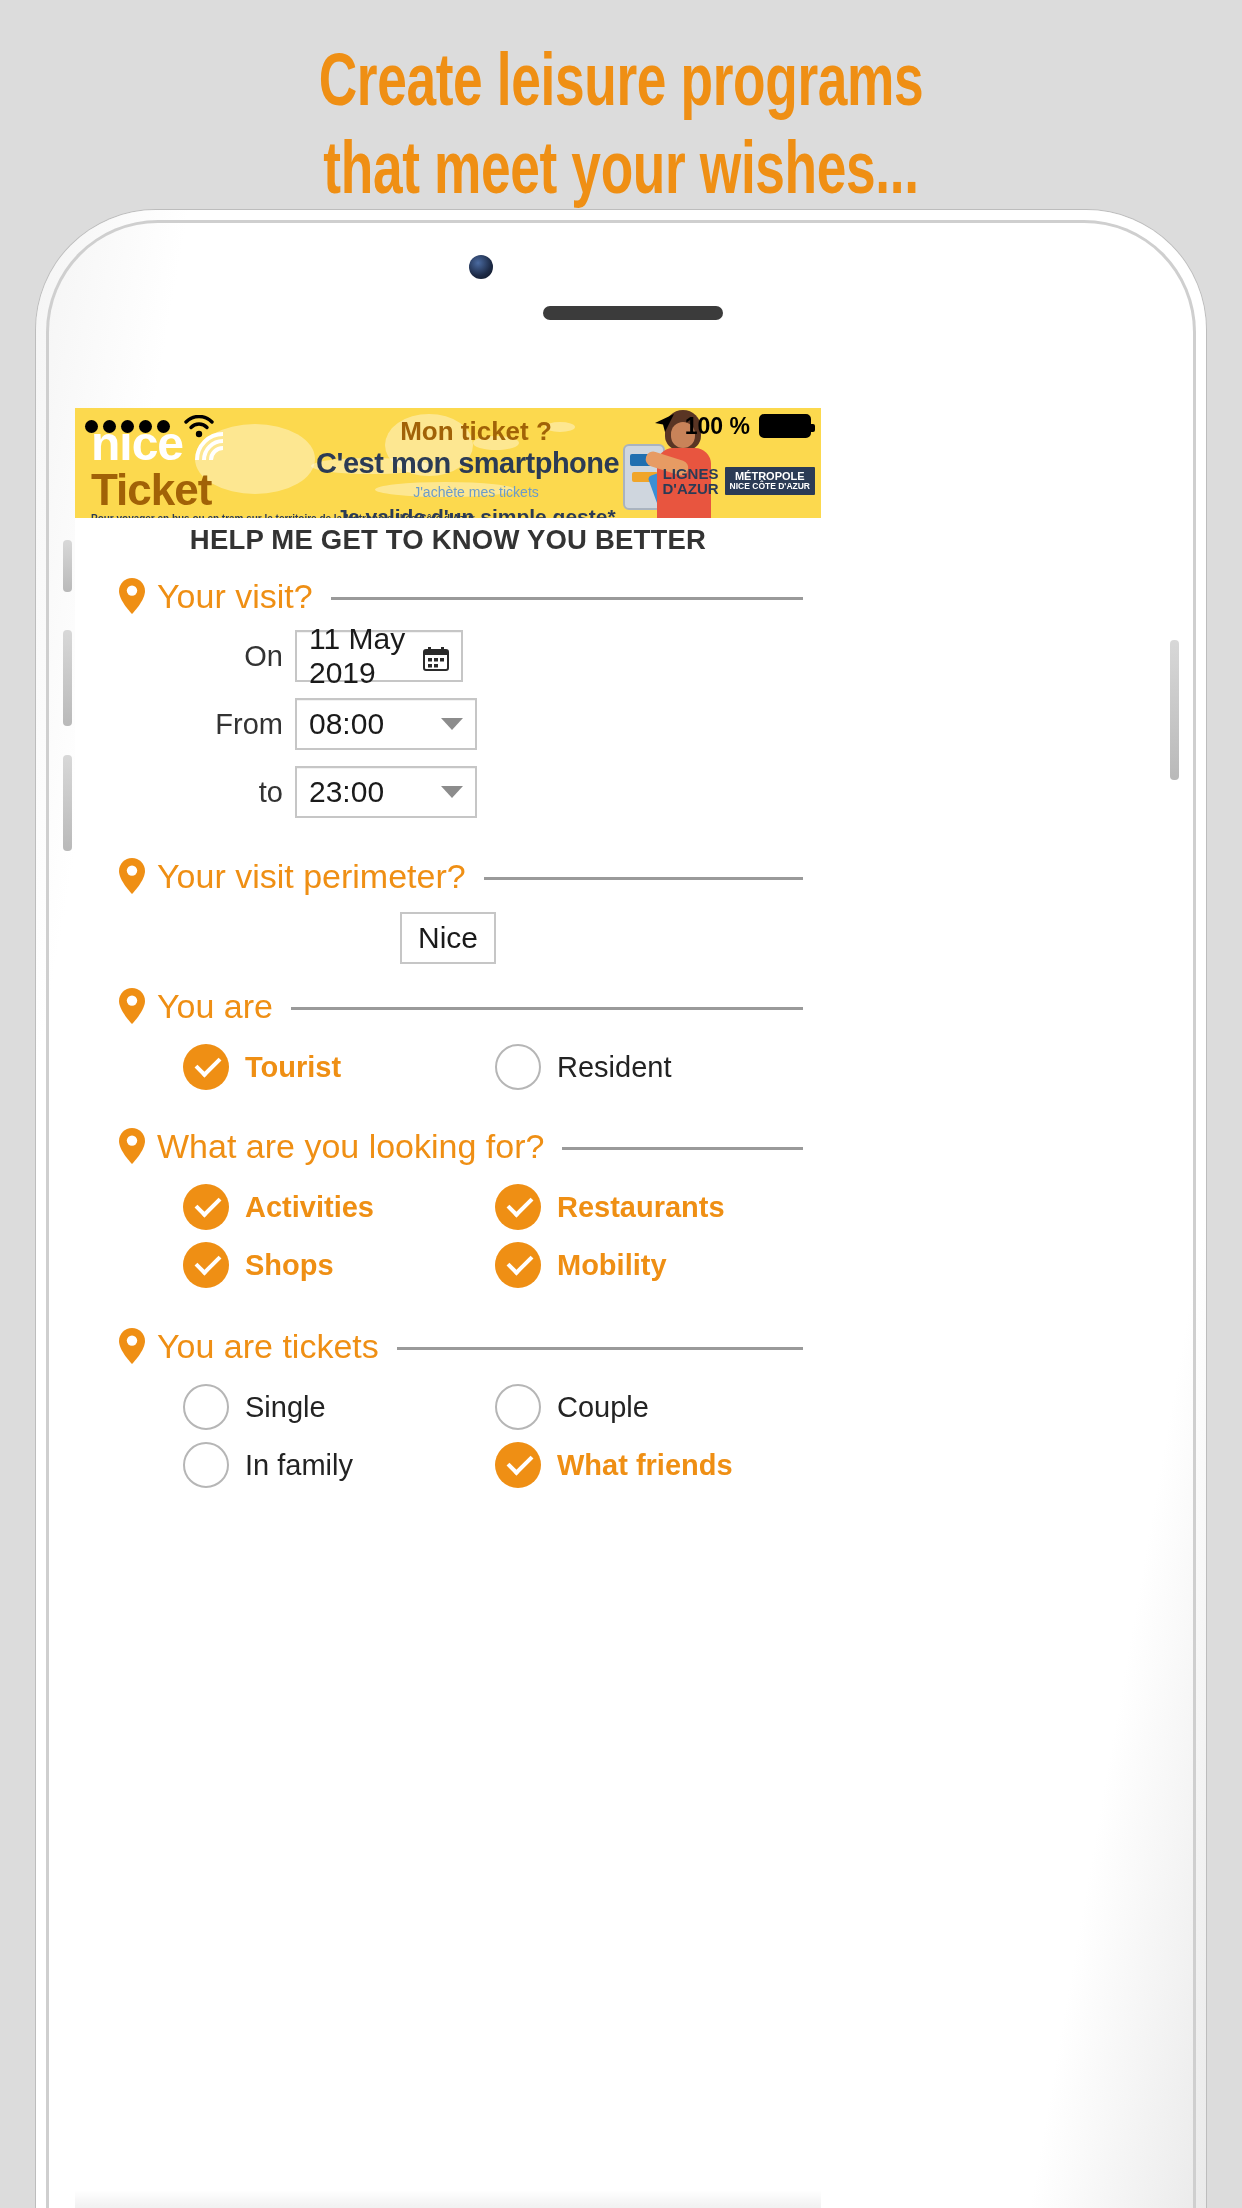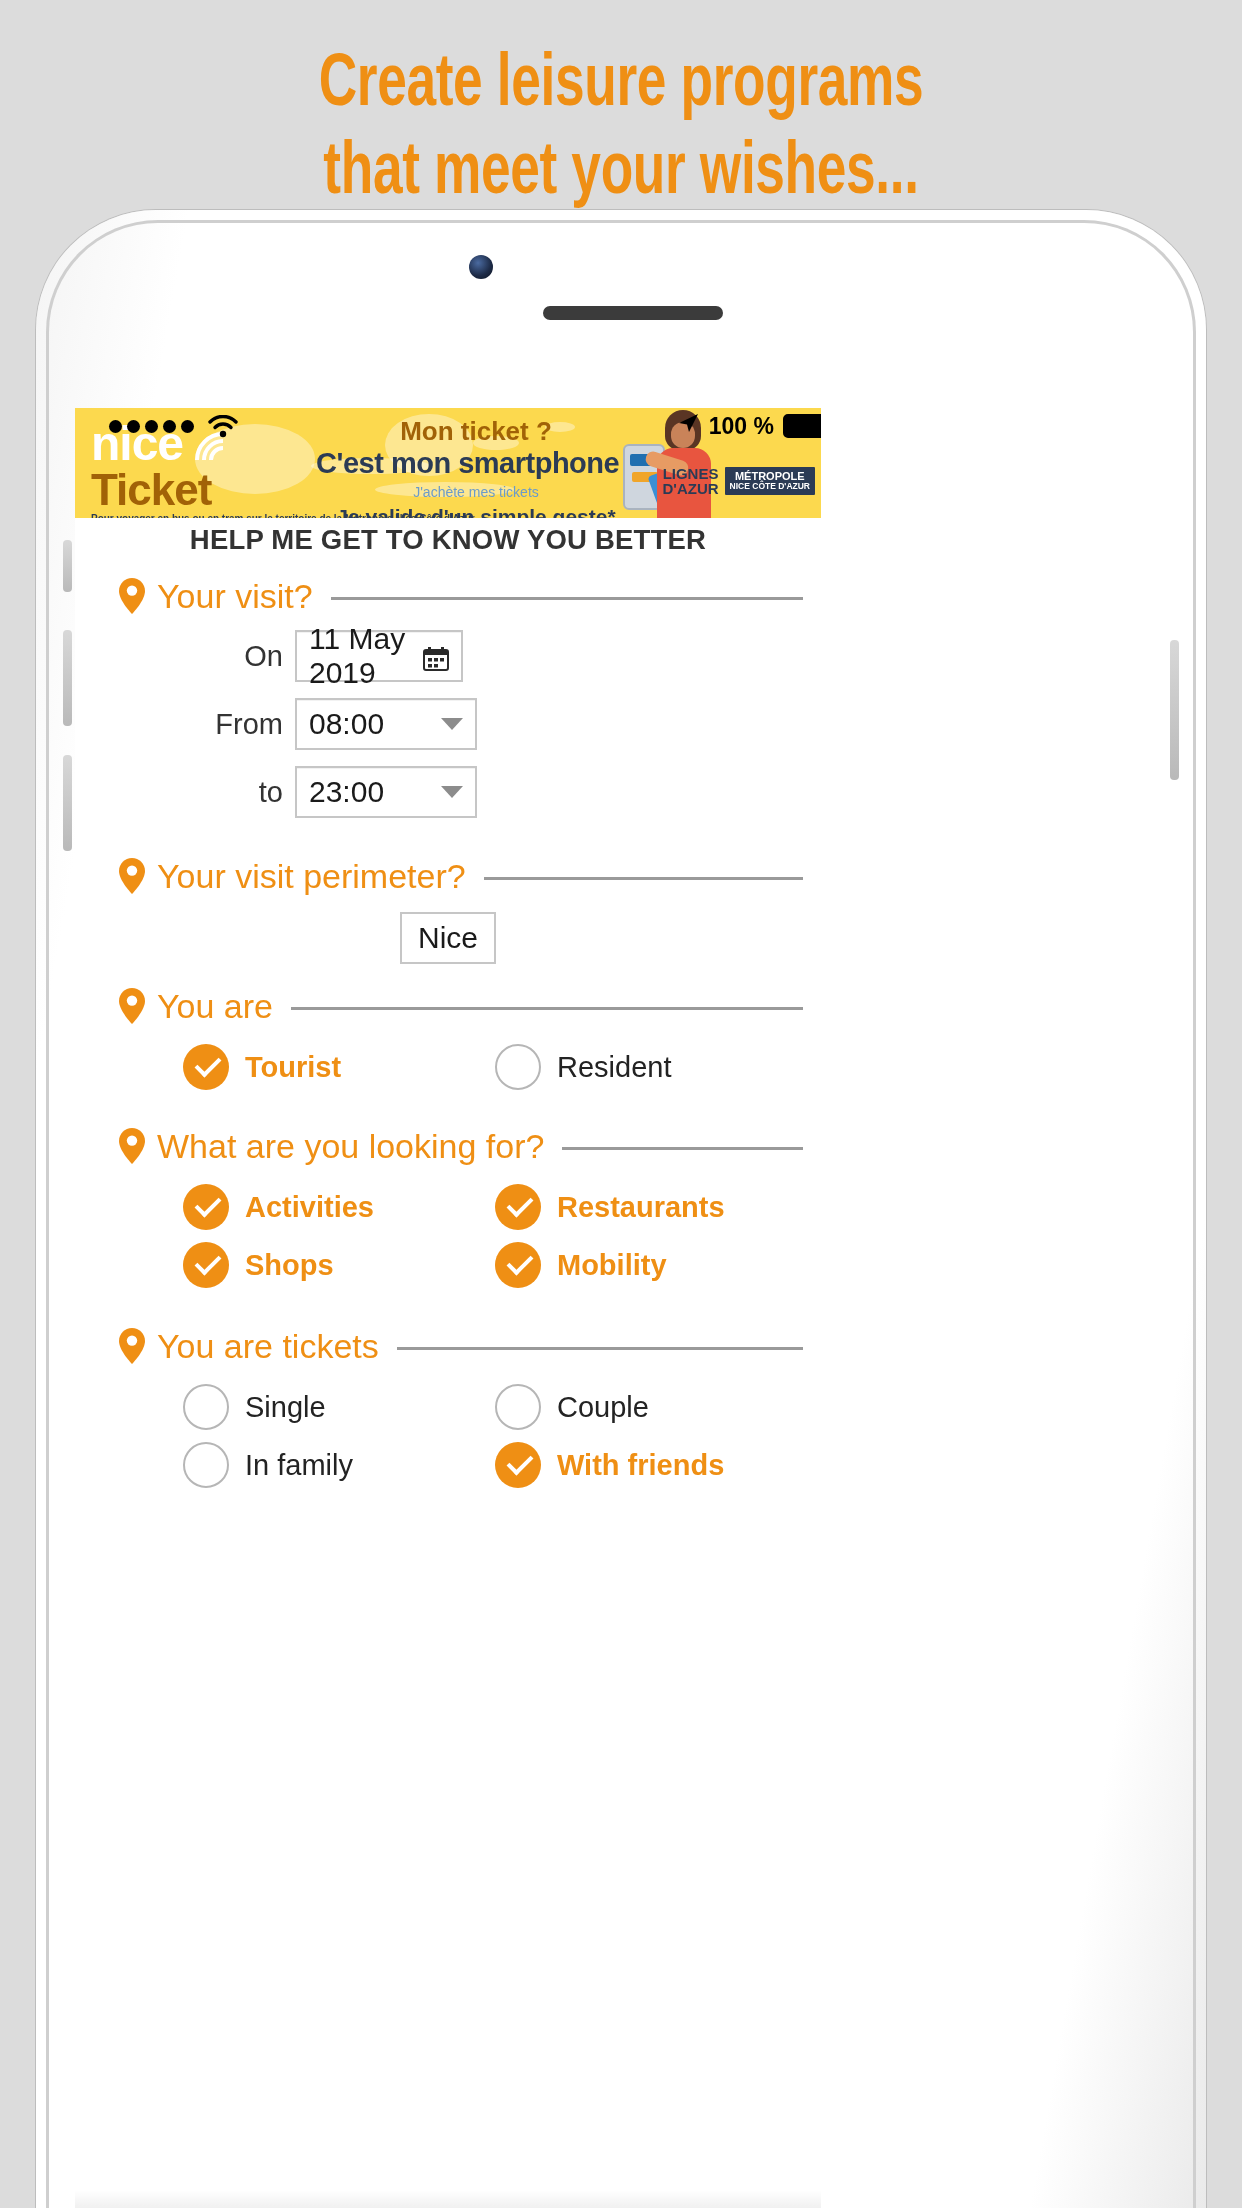--- a/index.html
+++ b/index.html
@@ -65,21 +65,21 @@
   .screen{
     position:absolute;left:39px;top:198px;width:746px;height:1800px;
     background:#ffffff;overflow:hidden;
   }
 
   
   .statusbar{
     position:absolute;left:0;top:0;width:746px;height:36px;
     display:flex;align-items:center;z-index:20;
     padding:0 10px;box-sizing:border-box;
-    font-size:23px;font-weight:bold;color:#000;margin-left:24px;
+    font-size:23px;font-weight:bold;color:#000;
   }
   .sb-dots{display:flex;gap:5px;align-items:center;}
   .sb-dots i{width:13px;height:13px;border-radius:50%;background:#000;display:block;}
   .sb-wifi{margin-left:14px;position:relative;width:30px;height:22px;}
   .sb-wifi svg{position:absolute;left:0;top:0;}
   .sb-right{margin-left:auto;display:flex;align-items:center;gap:9px;}
   .sb-batt{
     width:52px;height:24px;border:3px solid #000;border-radius:5px;position:relative;
     box-sizing:border-box;background:#000;
   }
@@ -428,21 +428,21 @@
         <div class="opt">
           <span class="mark mark-off"></span>
           <span class="lab">Couple</span>
         </div>
         <div class="opt">
           <span class="mark mark-off"></span>
           <span class="lab">In family</span>
         </div>
         <div class="opt on">
           <span class="mark mark-on"></span>
-          <span class="lab">With friends</span>
+          <span class="lab">What friends</span>
         </div>
       </div>
     </div>
 
   </div>
 
   <div class="screen-fade"></div>
 
 </div>
 

